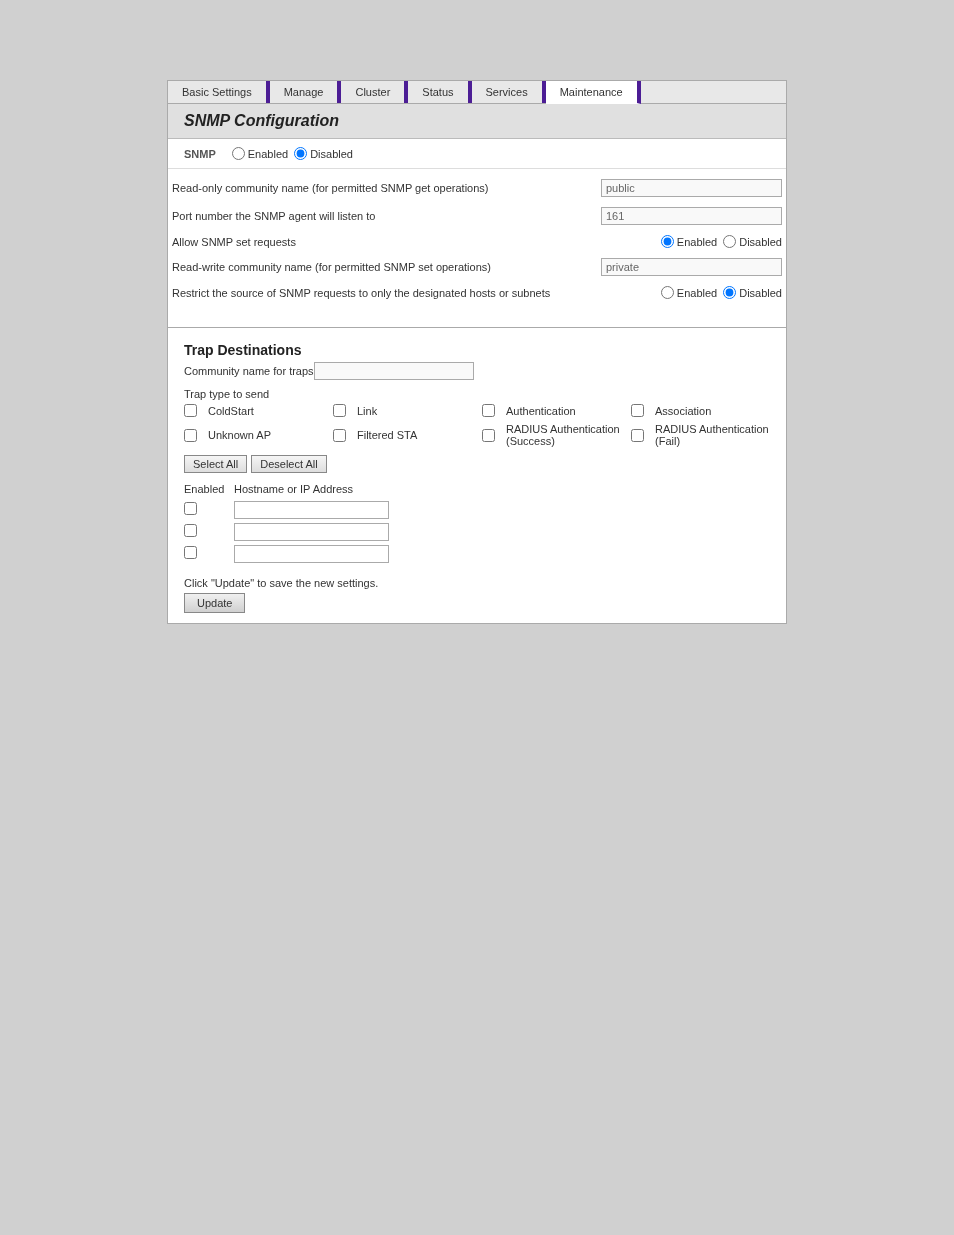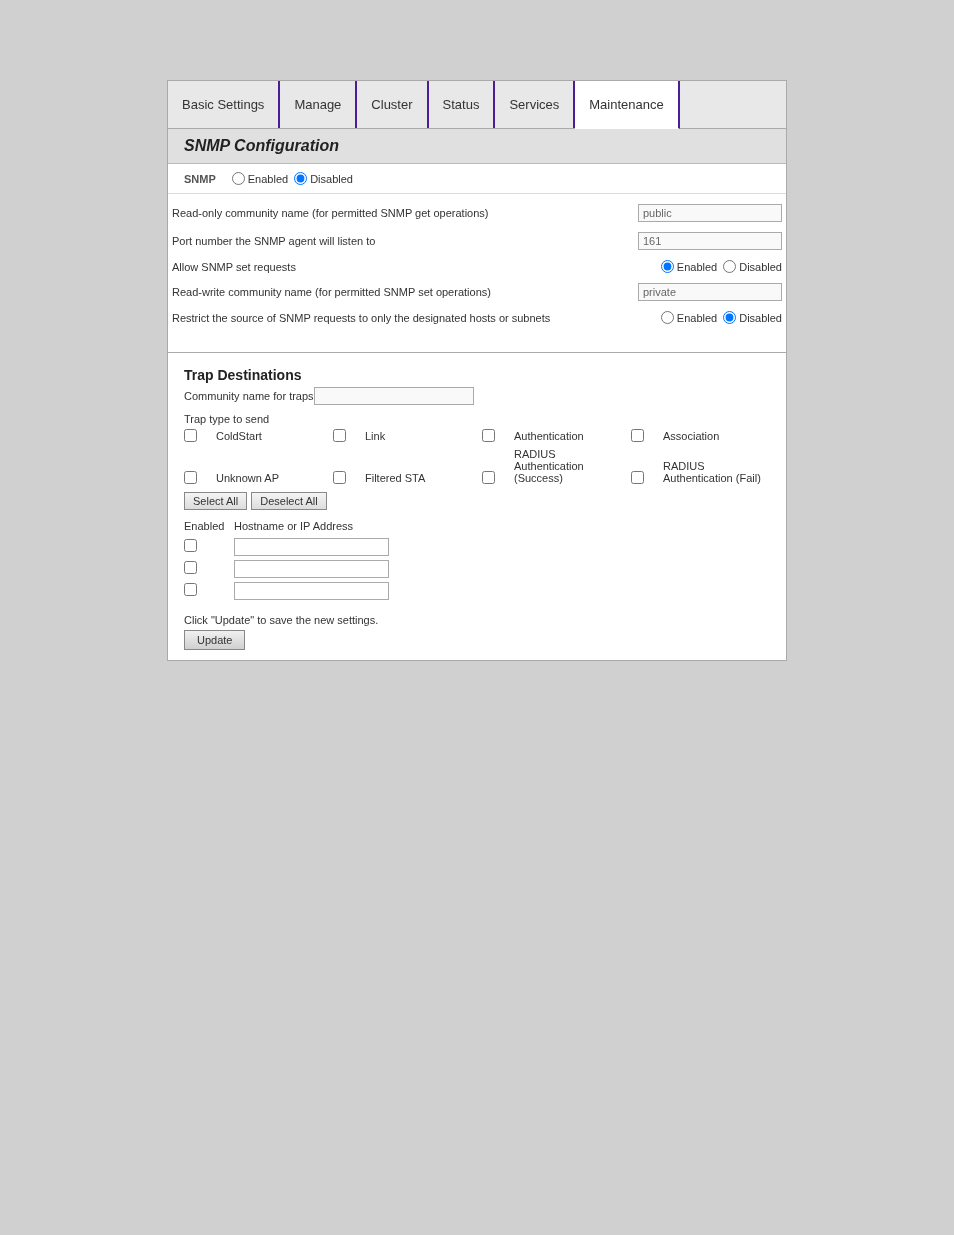--- a/index.html
+++ b/index.html
@@ -19,24 +19,24 @@
       width: 620px;
       border: 1px solid #aaa;
     }
     
     .nav-bar {
       display: flex;
       background: #e8e8e8;
       border-bottom: 1px solid #aaa;
     }
     .nav-item {
-      padding: 16px 14px;
-      font-size: 13px;
+      padding: 5px 14px;
+      font-size: 11px;
       cursor: pointer;
-      border-right: 2px solid #4c1d95;
+      border-right: 4px solid #4c1d95;
       color: #333;
     }
     .nav-item.active {
       background: #fff;
       border-bottom: 1px solid #fff;
       margin-bottom: -1px;
     }
     
     .page-title-bar {
       background: #e0e0e0;
@@ -93,21 +93,21 @@
     .form-row-control {
       flex: 0 0 auto;
       display: flex;
       align-items: center;
     }
     .text-input {
       border: 1px solid #aaa;
       background: #f9f9f9;
       padding: 2px 4px;
       font-size: 11px;
-      width: 144px;
+      width: 181px;
       color: #666;
     }
     .radio-inline {
       display: flex;
       align-items: center;
       gap: 6px;
     }
     .radio-inline label {
       display: flex;
       align-items: center;
@@ -148,22 +148,22 @@
       margin-bottom: 4px;
     }
     .trap-checkboxes-grid {
       display: grid;
       grid-template-columns: 1fr 1fr 1fr 1fr;
       gap: 6px 10px;
       margin-bottom: 8px;
     }
     .checkbox-item {
       display: flex;
-      align-items: flex-end;
-      gap: 19px;
+      align-items: center;
+      gap: 11px;
       font-size: 11px;
     }
     .select-buttons {
       display: flex;
       gap: 4px;
       margin-bottom: 10px;
     }
     .btn {
       border: 1px solid #888;
       background: linear-gradient(to bottom, #f5f5f5, #ddd);

